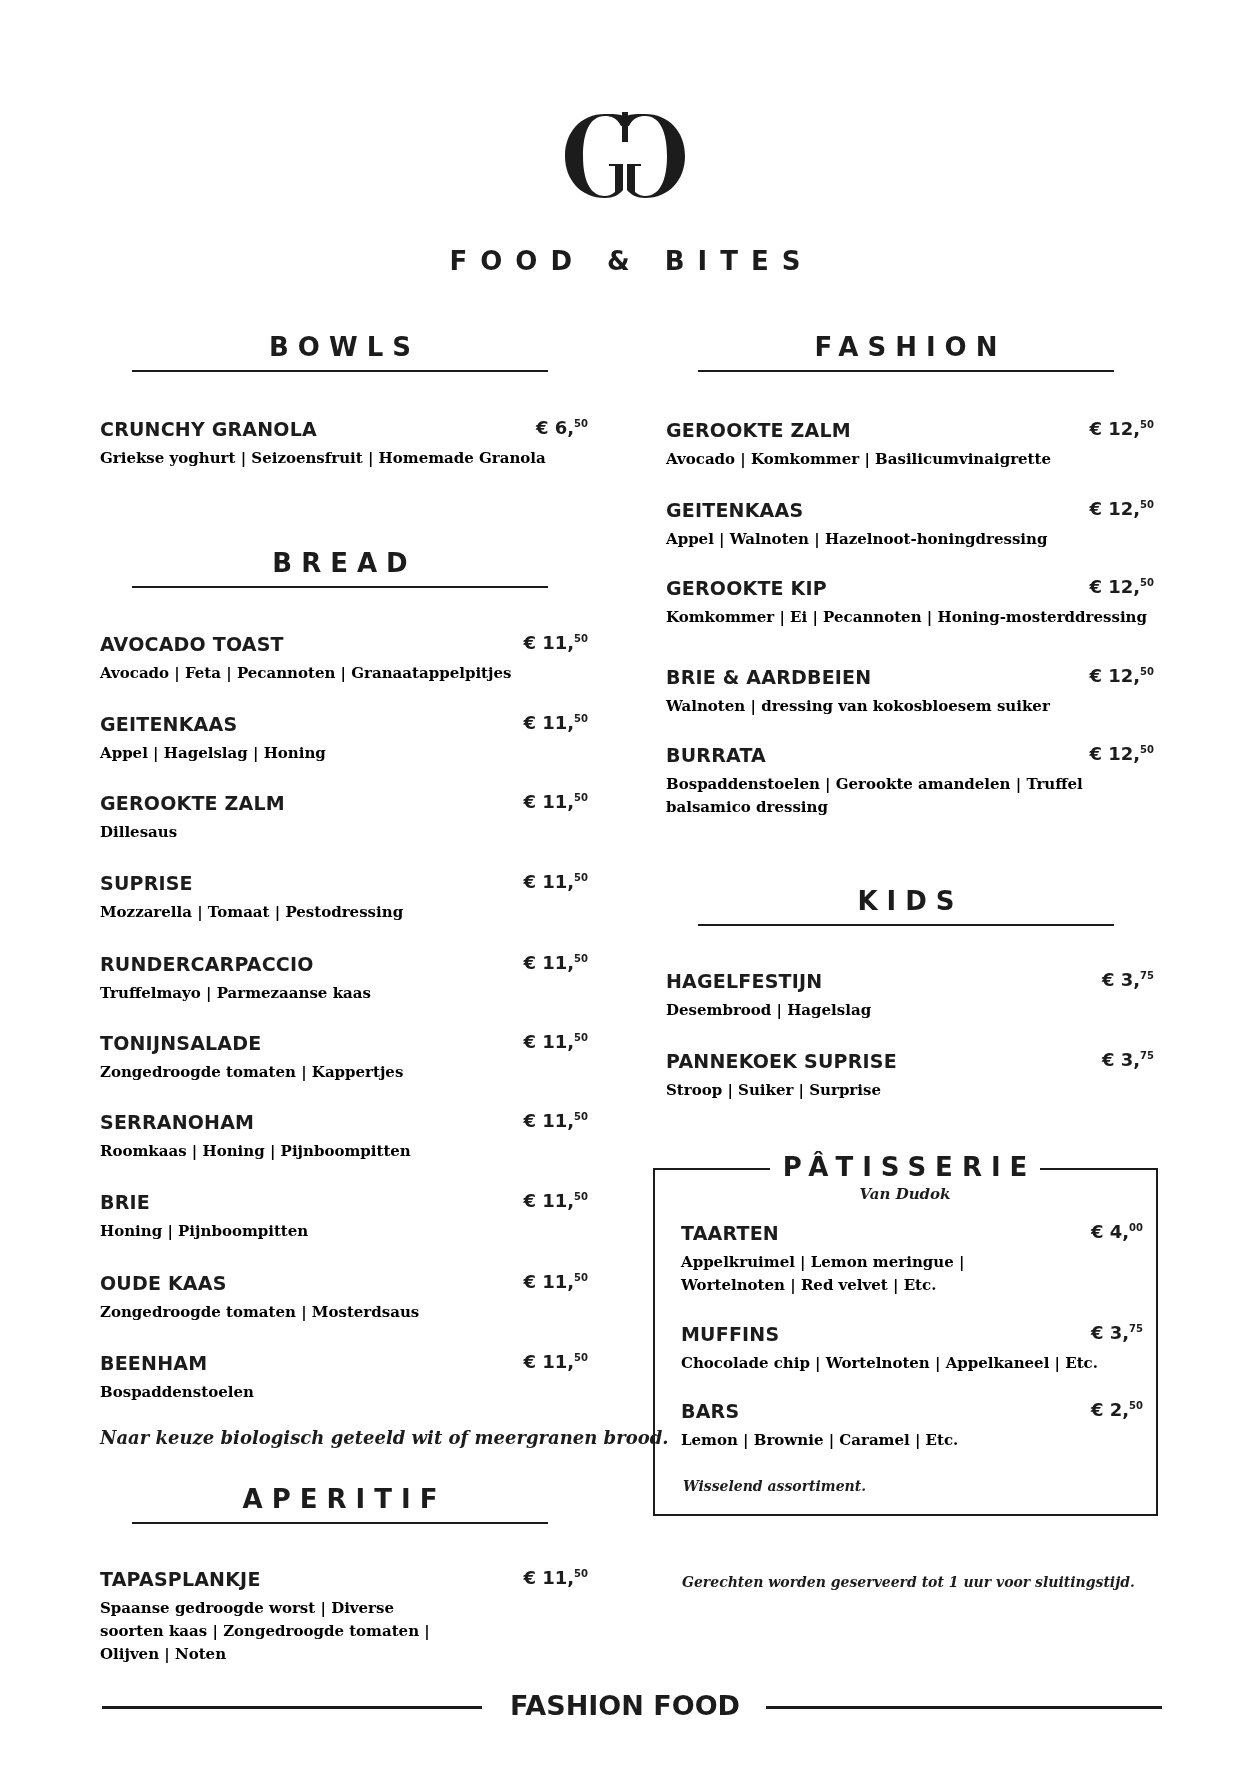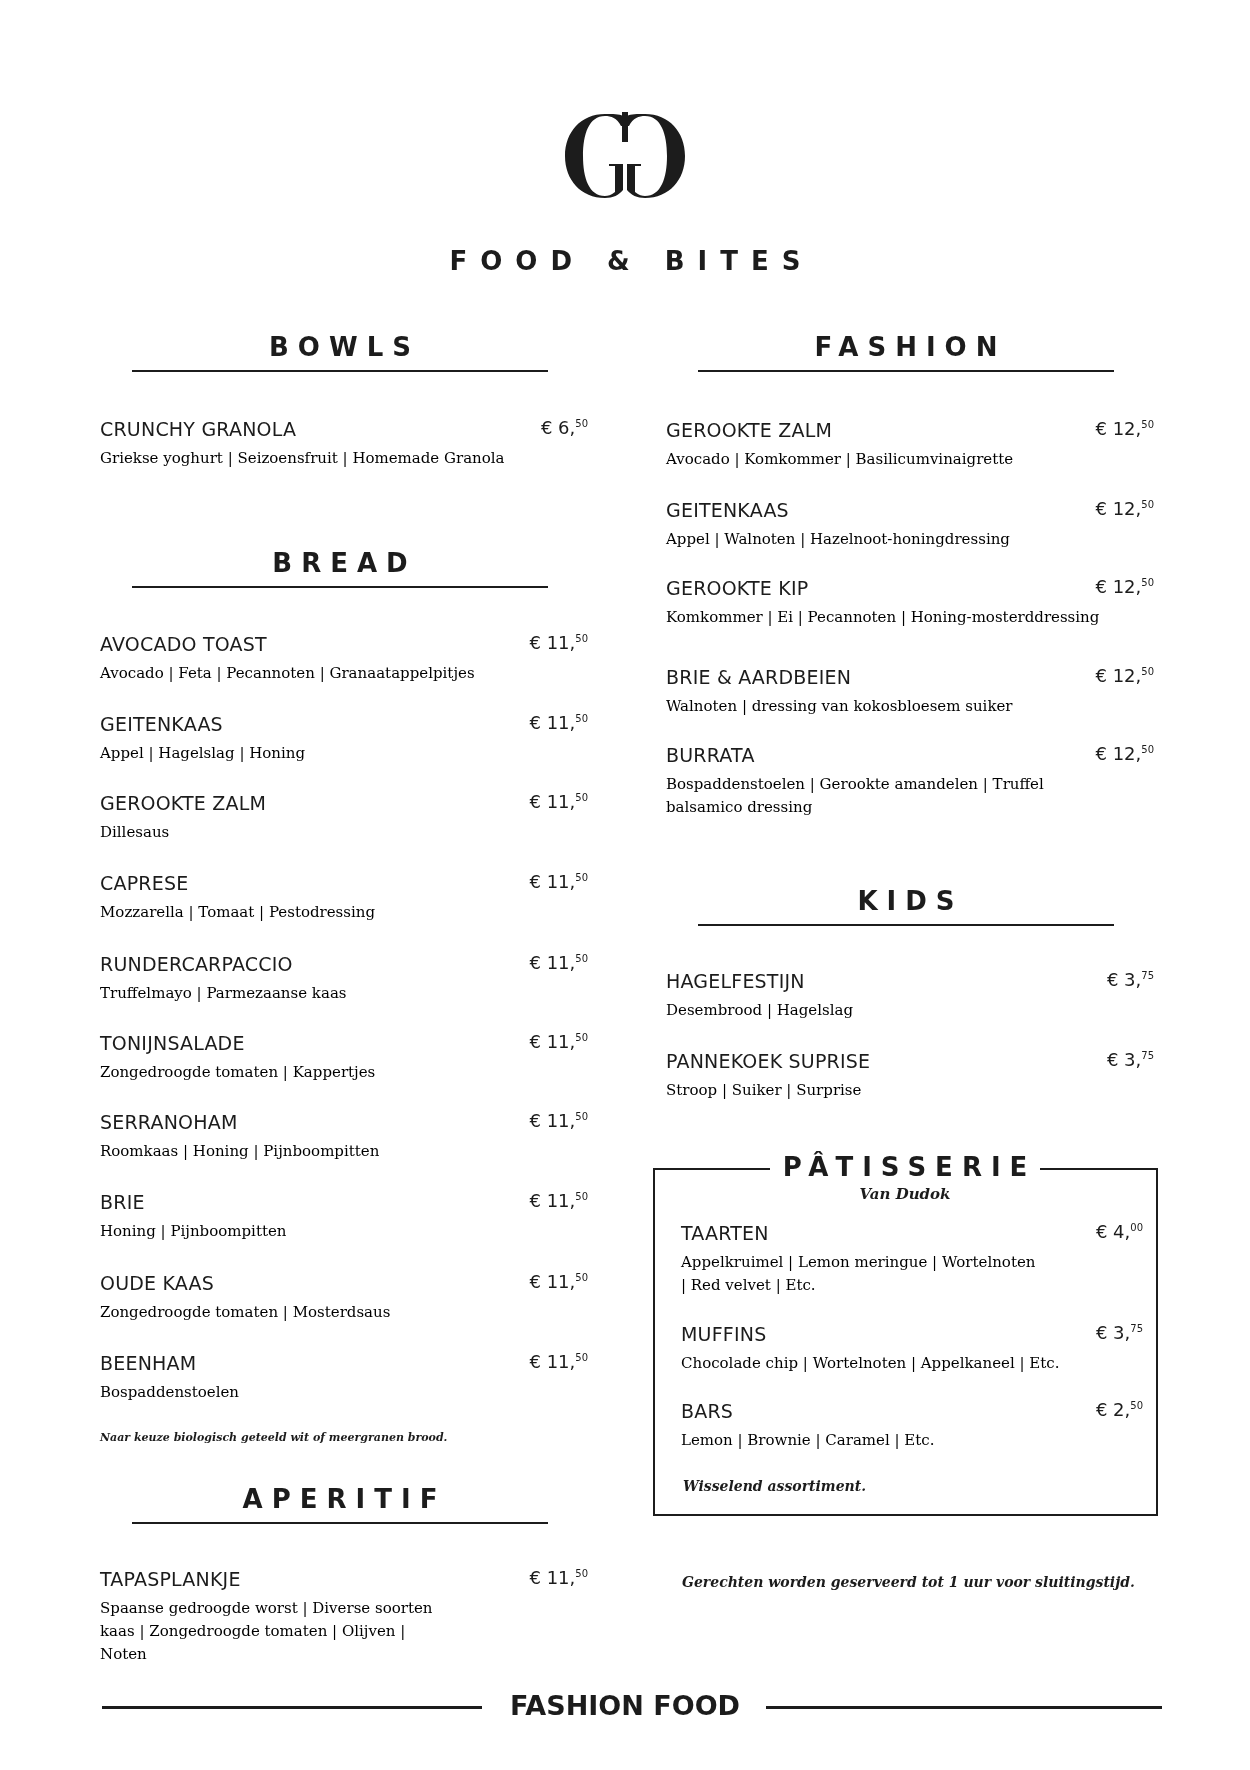--- a/index.html
+++ b/index.html
@@ -7,27 +7,27 @@
   body { position: relative; color: #1c1c1c; font-family: "Liberation Sans", sans-serif; }
 
   .logo { position: absolute; left: 563px; top: 112px; width: 124px; height: 88px; }
   .page-title { position: absolute; left: 0; width: 1250px; top: 238px; text-align: center;
     font-family: "DejaVu Sans", sans-serif; font-weight: bold; font-size: 26px; letter-spacing: 13px; padding-left: 13px; margin-top: 8px; }
 
   .sec-head { position: absolute; width: 416px; height: 40px; text-align: center; }
   .sec-head .title { font-family: "DejaVu Sans", sans-serif; font-weight: bold; font-size: 26px; letter-spacing: 9px; padding-left: 9px; line-height: 30px; }
   .sec-head .rule { position: absolute; left: 0; right: 0; bottom: 0; height: 2.5px; background: #1c1c1c; }
 
-  .item { position: absolute; width: 488px; }
+  .item { position: absolute; width: 488px; font-weight: bold; }
   .item .name { font-family: "DejaVu Sans", sans-serif; font-size: 19px; letter-spacing: 0.2px; line-height: 22px; white-space: nowrap; }
   .item .desc { font-family: "DejaVu Serif", serif; font-size: 15px; line-height: 23px; margin-top: 7px; color: #000000; }
   .item .price { position: absolute; top: 0; right: 0; font-family: "DejaVu Sans", sans-serif; font-size: 18px; line-height: 20px; white-space: nowrap; }
   .item .price sup { font-size: 10px; vertical-align: 7px; line-height: 0; }
 
-  .note { position: absolute; font-family: "DejaVu Serif", serif; font-style: italic; font-weight: bold; font-size: 11px; line-height: 20px; }
+  .note { position: absolute; font-family: "DejaVu Serif", serif; font-style: italic; font-weight: bold; font-size: 18px; line-height: 20px; }
 
   .patisserie-box { position: absolute; left: 653px; top: 1168px; width: 505px; height: 348px; border: 2.5px solid #1c1c1c; }
   .patisserie-title { position: absolute; left: 770px; width: 270px; top: 1152px; background: #fff; text-align: center;
     font-family: "DejaVu Sans", sans-serif; font-weight: bold; font-size: 26px; letter-spacing: 9px; padding-left: 9px; line-height: 30px; }
   .patisserie-sub { position: absolute; left: 780px; width: 250px; top: 1185px; text-align: center;
     font-family: "DejaVu Serif", serif; font-style: italic; font-weight: bold; font-size: 15px; }
 
   .footer-rule { position: absolute; top: 1706px; height: 2.5px; background: #1c1c1c; }
   .footer-title { position: absolute; left: 480px; width: 290px; top: 1690px; text-align: center;
     font-family: "DejaVu Sans", sans-serif; font-weight: bold; font-size: 27px; line-height: 32px; }
@@ -65,21 +65,21 @@
   <div class="name">GEITENKAAS</div>
   <div class="desc">Appel | Hagelslag | Honing</div>
   <div class="price"><span>€ 11,</span><sup>50</sup></div>
 </div>
 <div class="item" style="left:100px; top:792px;">
   <div class="name">GEROOKTE ZALM</div>
   <div class="desc">Dillesaus</div>
   <div class="price"><span>€ 11,</span><sup>50</sup></div>
 </div>
 <div class="item" style="left:100px; top:872px;">
-  <div class="name">CAPRESE</div>
+  <div class="name">SUPRISE</div>
   <div class="desc">Mozzarella | Tomaat | Pestodressing</div>
   <div class="price"><span>€ 11,</span><sup>50</sup></div>
 </div>
 <div class="item" style="left:100px; top:953px;">
   <div class="name">RUNDERCARPACCIO</div>
   <div class="desc">Truffelmayo | Parmezaanse kaas</div>
   <div class="price"><span>€ 11,</span><sup>50</sup></div>
 </div>
 <div class="item" style="left:100px; top:1032px;">
   <div class="name">TONIJNSALADE</div>

